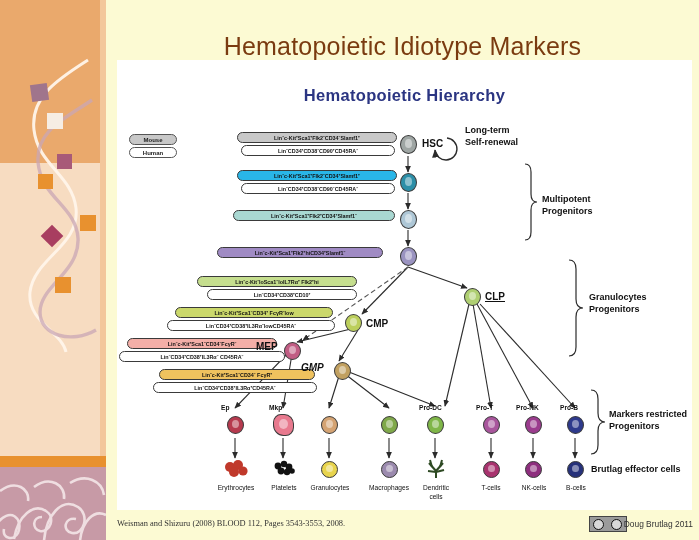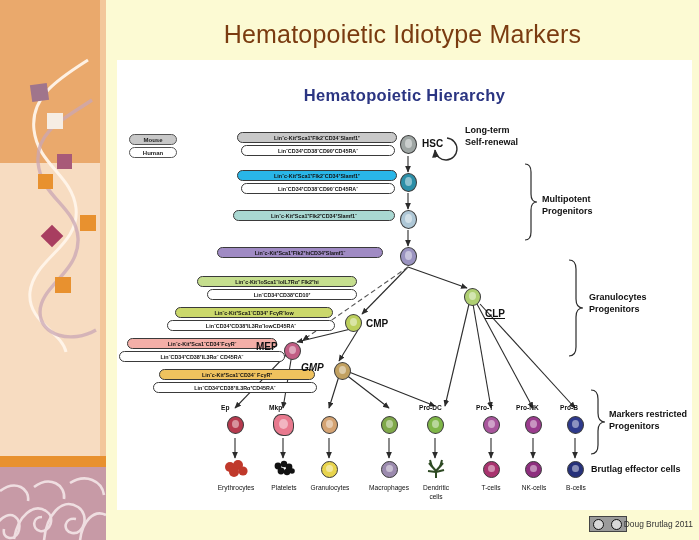--- a/index.html
+++ b/index.html
@@ -13,21 +13,21 @@
   #sidebar{position:absolute;left:0;top:0;width:106px;height:540px;overflow:hidden;}
   .sb-top{position:absolute;left:0;top:0;width:106px;height:163px;background:#EAA96C;}
   .sb-mid{position:absolute;left:0;top:163px;width:106px;height:293px;background:#F7DCC1;}
   .sb-stripe{position:absolute;left:0;top:456px;width:106px;height:11px;background:#E8912F;}
   .sb-floral{position:absolute;left:0;top:467px;width:106px;height:73px;background:#C79AA6;overflow:hidden;}
   .sb-right-edge{position:absolute;left:100px;top:0;width:6px;height:456px;background:#F3C79B;}
   .sq{position:absolute;}
   .sq.rot{transform:rotate(45deg);}
   #sidebar svg{position:absolute;left:0;top:0;}
   
-  #title-bar{position:absolute;left:106px;top:0;width:593px;height:58px;}
+  #title-bar{position:absolute;left:106px;top:12px;width:593px;height:58px;}
   #slide-title{
     position:absolute;left:0;right:0;top:20px;text-align:center;
     font-size:25px;color:#7A3B10;letter-spacing:0.2px;white-space:nowrap;
   }
   
   #panel{
     position:absolute;left:117px;top:60px;width:575px;height:450px;
     background:#FFFFFF;
   }
   #fig-title{
@@ -193,21 +193,21 @@
   <div class="node" style="left:283px;top:75px;width:17px;height:19px;background:#9FA6A4;"></div>
   <div class="nlabel" style="left:305px;top:78px;">HSC</div>
   <div class="node" style="left:283px;top:113px;width:17px;height:19px;background:#2C8FA8;"></div>
   <div class="node" style="left:283px;top:150px;width:17px;height:19px;background:#AEC7D6;"></div>
   <div class="node" style="left:283px;top:187px;width:17px;height:19px;background:#9A93C0;"></div>
 
   <div class="node" style="left:228px;top:254px;width:17px;height:18px;background:#BCCF5C;"></div>
   <div class="nlabel" style="left:249px;top:258px;">CMP</div>
 
   <div class="node" style="left:347px;top:228px;width:17px;height:18px;background:#AFCF72;"></div>
-  <div class="nlabel" style="left:368px;top:248px;text-decoration:underline;">CLP</div>
+  <div class="nlabel" style="left:368px;top:231px;text-decoration:underline;">CLP</div>
 
   <div class="node" style="left:167px;top:282px;width:17px;height:18px;background:#C15D84;"></div>
   <div class="nlabel" style="left:139px;top:281px;">MEP</div>
 
   <div class="node" style="left:217px;top:302px;width:17px;height:18px;background:#C1A060;"></div>
   <div class="nlabel" style="left:184px;top:302px;font-style:italic;">GMP</div>
 
   <div class="side-label" style="left:348px;top:65px;">
     <span>Long-term</span><br>
     <span>Self-renewal</span>
@@ -295,18 +295,19 @@
   <div class="cellcap" style="left:184px;top:424px;width:58px;">Granulocytes</div>
   <div class="cellcap" style="left:242px;top:424px;width:60px;">Macrophages</div>
   <div class="cellcap" style="left:297px;top:424px;width:44px;">Dendritic</div>
   <div class="cellcap" style="left:297px;top:433px;width:44px;">cells</div>
   <div class="cellcap" style="left:352px;top:424px;width:44px;">T-cells</div>
   <div class="cellcap" style="left:394px;top:424px;width:46px;">NK-cells</div>
   <div class="cellcap" style="left:437px;top:424px;width:44px;">B-cells</div>
 </div>
 
 <div id="footer">
+  <div id="citation">Weisman and Shizuru (2008) BLOOD 112, Pages 3543-3553, 2008.</div>
   <div id="cc-badge">
     <div class="cc-c" style="left:3px;"></div>
     <div class="cc-c" style="left:21px;"></div>
   </div>
   <div id="credit">Doug Brutlag 2011</div>
 </div>
 
 </body></html>

